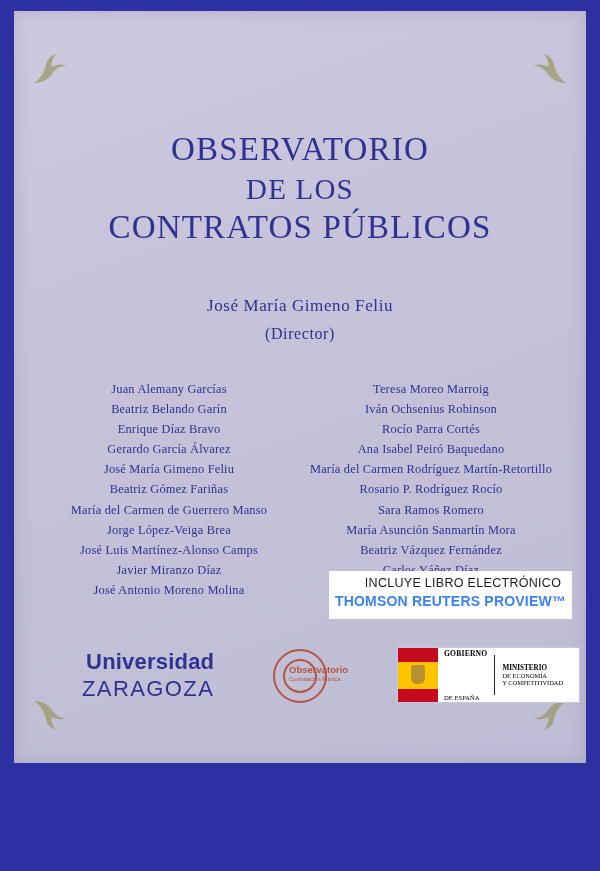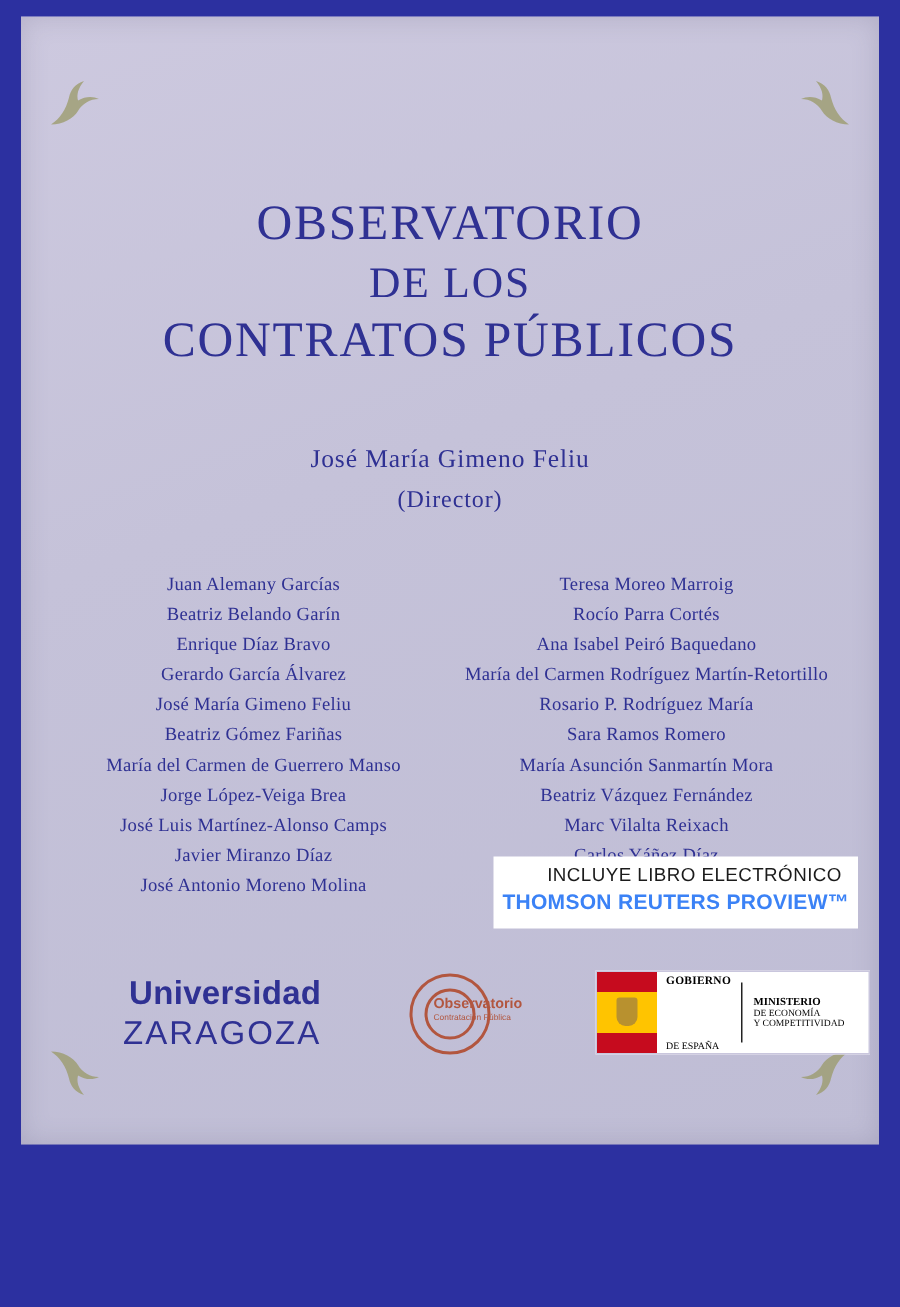--- a/index.html
+++ b/index.html
@@ -293,28 +293,28 @@
         <div class="author">José María Gimeno Feliu</div>
         <div class="author">Beatriz Gómez Fariñas</div>
         <div class="author">María del Carmen de Guerrero Manso</div>
         <div class="author">Jorge López-Veiga Brea</div>
         <div class="author">José Luis Martínez-Alonso Camps</div>
         <div class="author">Javier Miranzo Díaz</div>
         <div class="author">José Antonio Moreno Molina</div>
       </div>
       <div class="authors-col">
         <div class="author">Teresa Moreo Marroig</div>
+        <div class="author">Iván Ochsenius Robinson</div>
         <div class="author">Rocío Parra Cortés</div>
         <div class="author">Ana Isabel Peiró Baquedano</div>
         <div class="author">María del Carmen Rodríguez Martín-Retortillo</div>
-        <div class="author">Rosario P. Rodríguez María</div>
+        <div class="author">Rosario P. Rodríguez Rocío</div>
         <div class="author">Sara Ramos Romero</div>
         <div class="author">María Asunción Sanmartín Mora</div>
         <div class="author">Beatriz Vázquez Fernández</div>
-        <div class="author">Marc Vilalta Reixach</div>
         <div class="author">Carlos Yáñez Díaz</div>
       </div>
     </div>
 
     <div class="ebook-badge">
       <div class="ebook-l1">INCLUYE LIBRO ELECTRÓNICO</div>
       <div class="ebook-l2">THOMSON REUTERS PROVIEW™</div>
     </div>
 
     <div class="logos">

